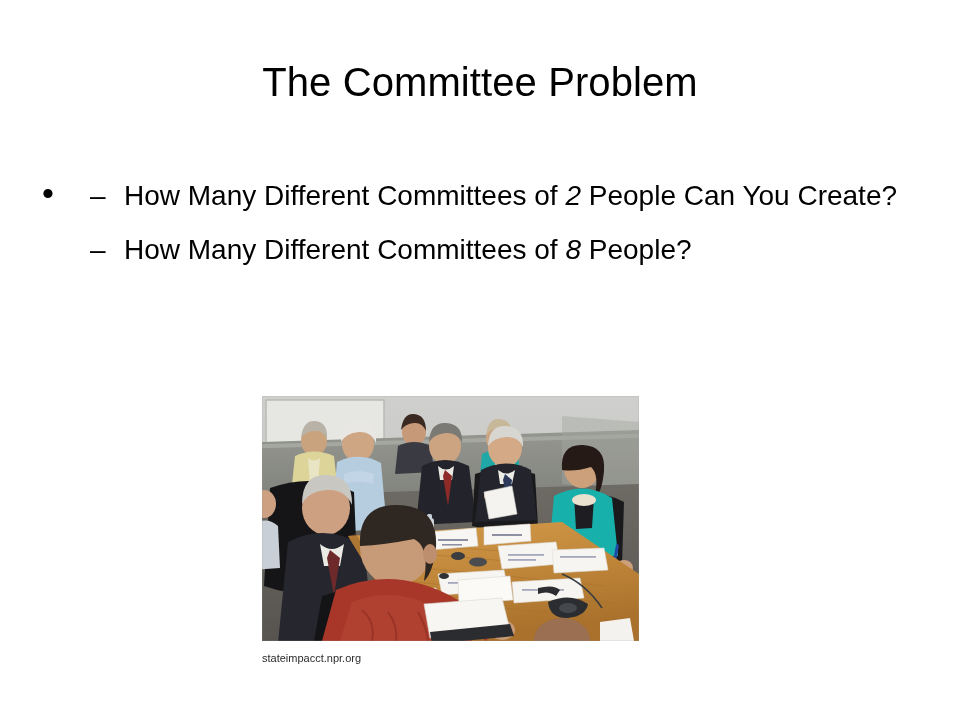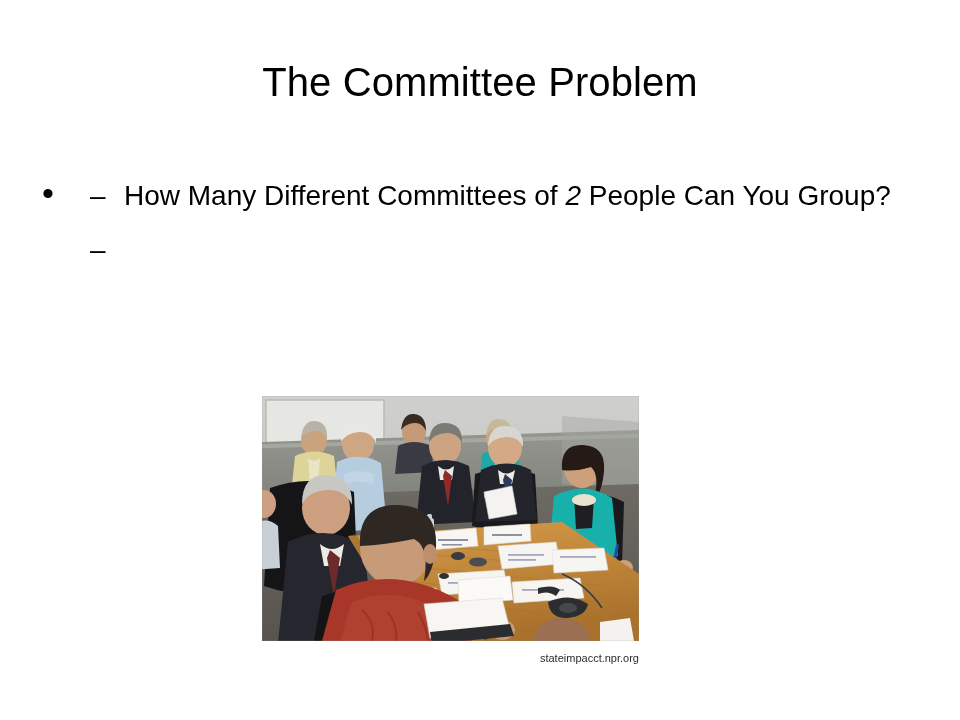--- a/index.html
+++ b/index.html
@@ -100,48 +100,49 @@
     overflow: hidden;
     background: #8d8d8a;
   }
   .photo svg { display: block; }
 
   .photo-caption {
     position: absolute;
     left: 262px;
     top: 651px;
     width: 377px;
-    text-align: right;
+    text-align: left;
     font-size: 11px;
     line-height: 14px;
     color: #2b2b2b;
   }
 </style>
 </head>
 <body>
 
 <div class="slide">
 
   <div class="slide-title">The Committee Problem</div>
 
   <div class="body-block">
 
     <div class="bullet-l1">
       <span class="marker">•</span>
     </div>
 
     <div class="bullet-l2">
       <span class="marker">–</span>
-      <span class="txt"><span>How Many Different Committees of </span><em>2</em><span> People Can You Group?</span></span>
+      <span class="txt"><span>How Many Different Committees of </span><em>2</em><span> People Can You Create?</span></span>
     </div>
 
     <div class="spacer-l2"></div>
 
     <div class="bullet-l2">
       <span class="marker">–</span>
+      <span class="txt"><span>How Many Different Committees of </span><em>8</em><span> People?</span></span>
     </div>
 
   </div>
 
   <div class="photo-wrap">
     <div class="photo">
       <svg width="377" height="245" viewBox="0 0 377 245" xmlns="http://www.w3.org/2000/svg">
         <defs>
           <linearGradient id="tableG" x1="0" y1="0" x2="0.3" y2="1">
             <stop offset="0" stop-color="#d49b4c"></stop>

